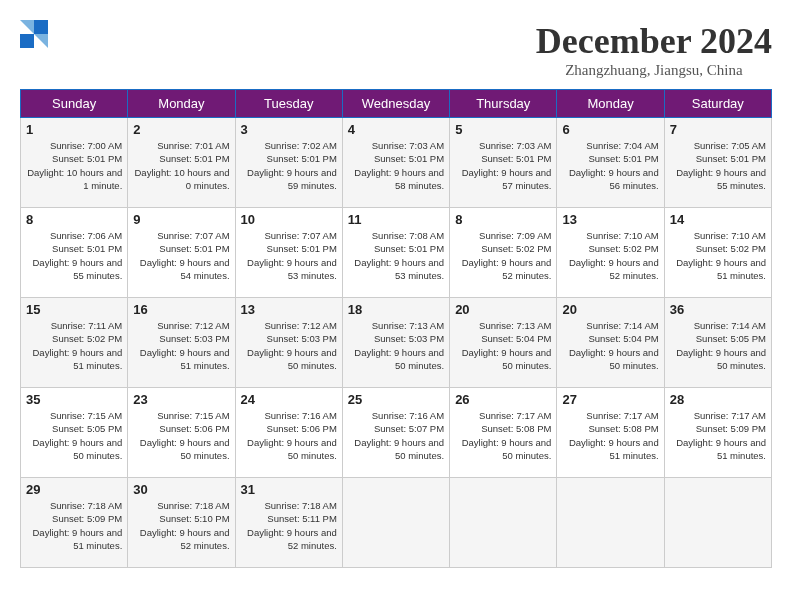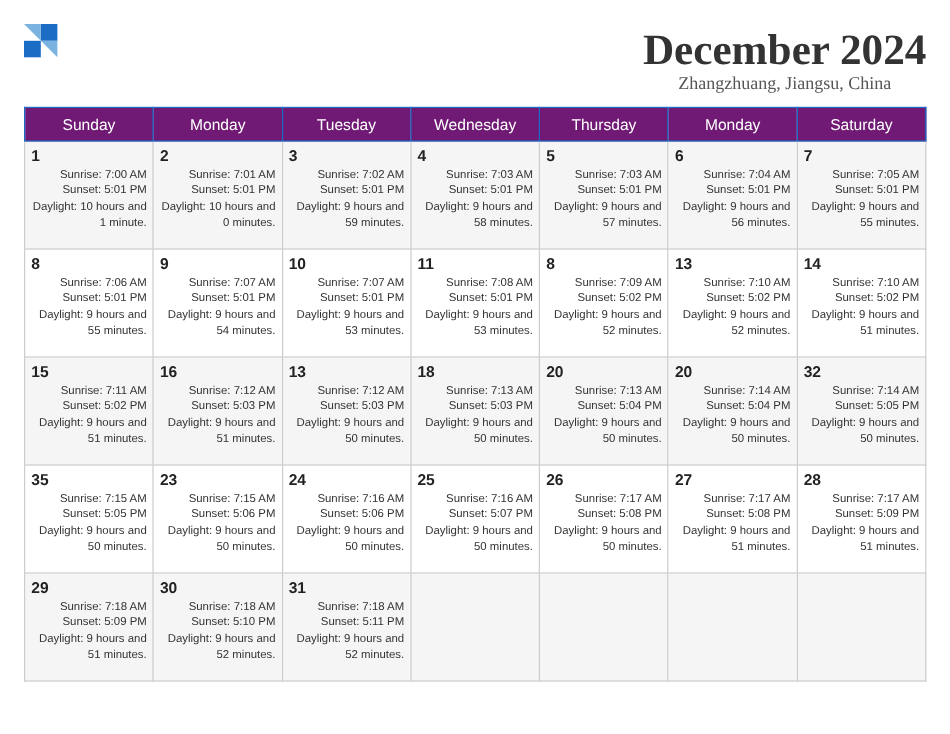--- a/index.html
+++ b/index.html
@@ -281,21 +281,21 @@
       </td>
         <td>
         <span class="day-number">20</span>
         <div class="day-info">
           Sunrise: 7:14 AM<br>
           Sunset: 5:04 PM<br>
           Daylight: 9 hours and 50 minutes.
         </div>
       </td>
         <td>
-        <span class="day-number">32</span>
+        <span class="day-number">36</span>
         <div class="day-info">
           Sunrise: 7:14 AM<br>
           Sunset: 5:05 PM<br>
           Daylight: 9 hours and 50 minutes.
         </div>
       </td>
       </tr>
       <tr>
         <td>
         <span class="day-number">35</span>

